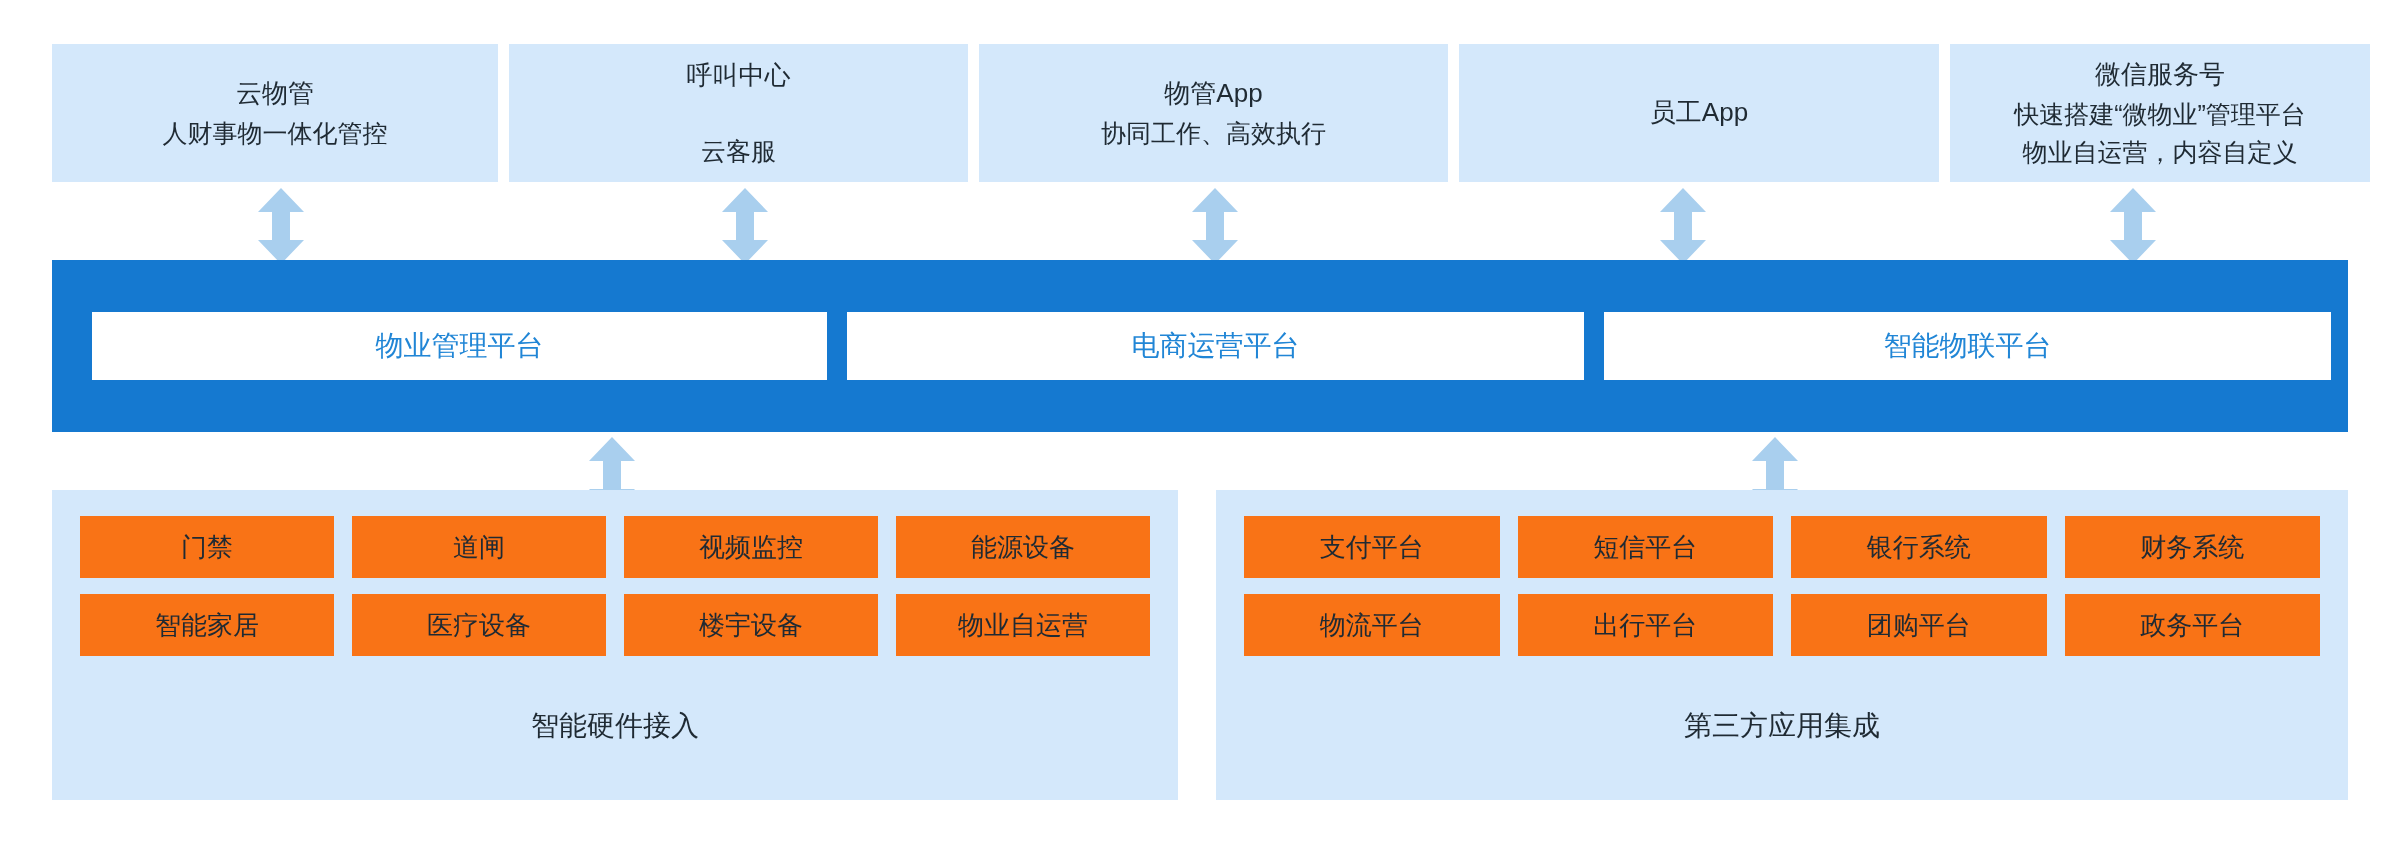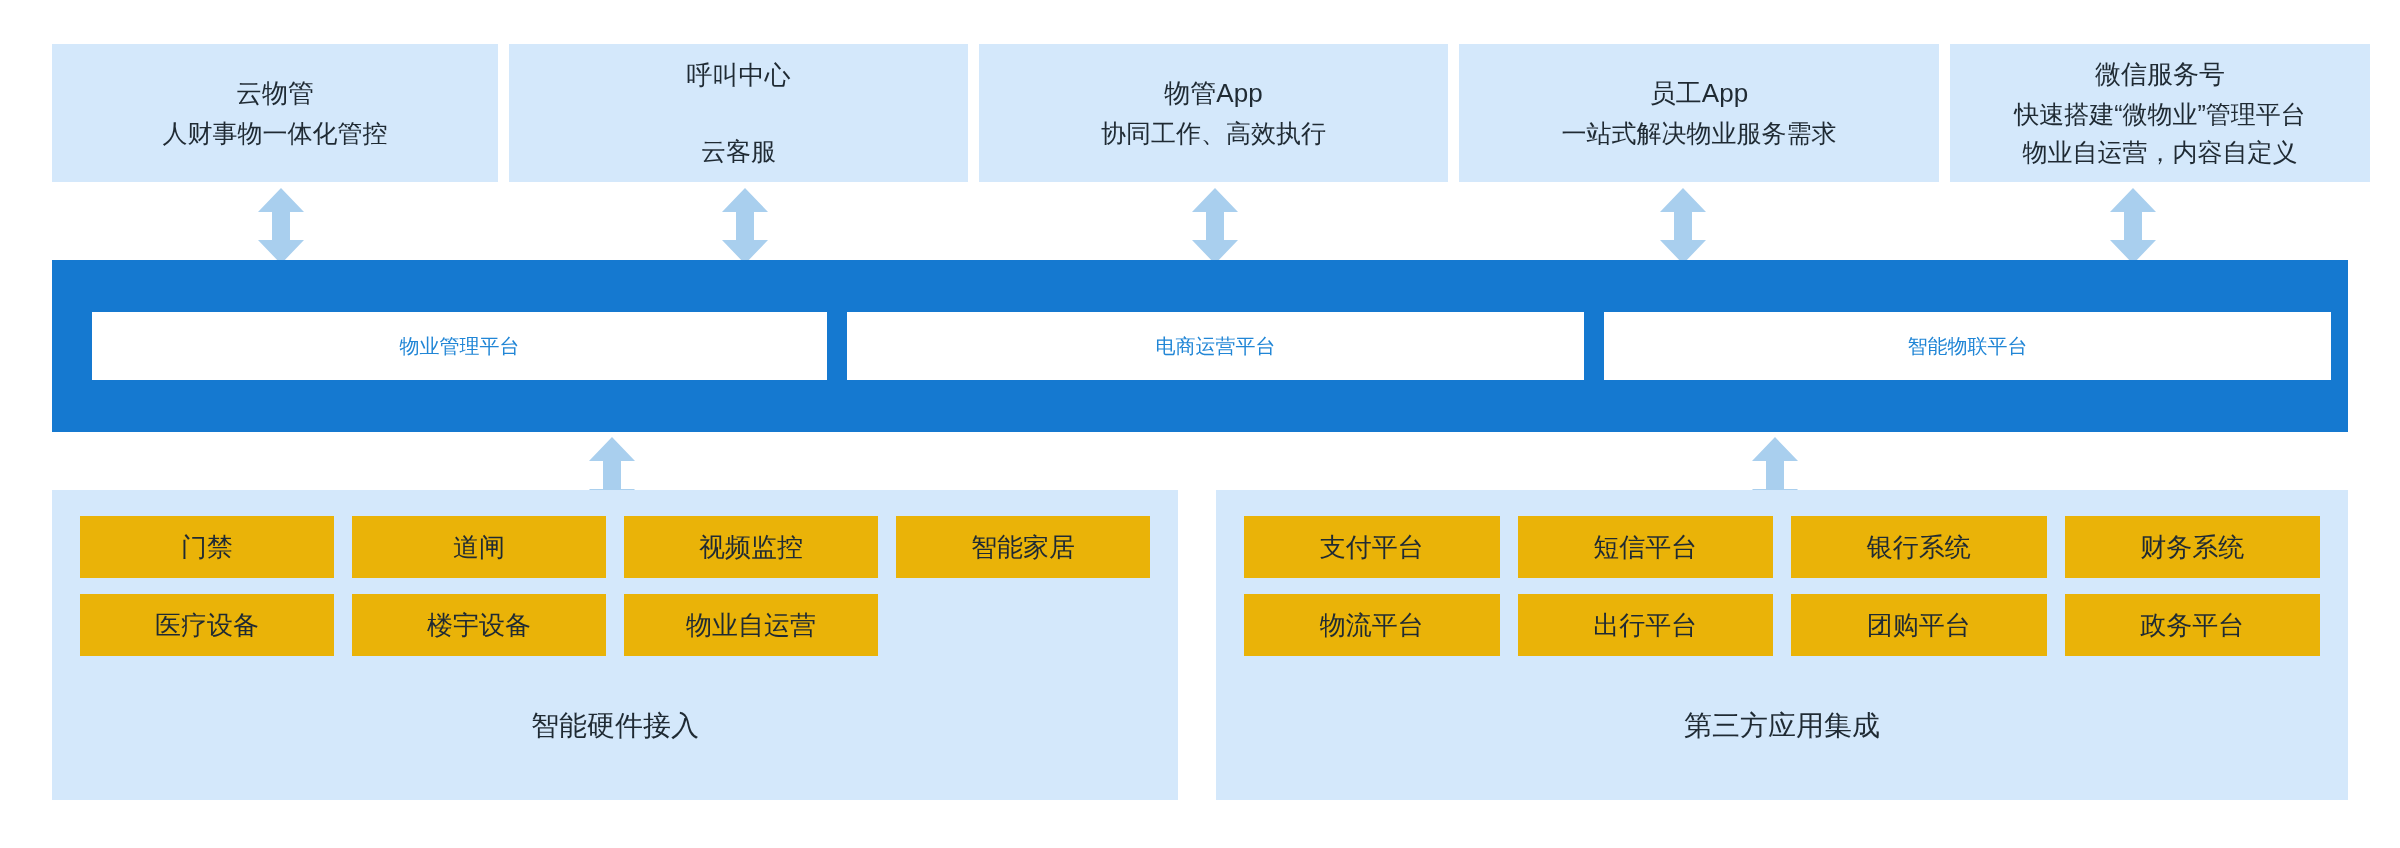--- a/index.html
+++ b/index.html
@@ -85,21 +85,21 @@
     padding: 0 40px;
     gap: 20px;
   }
   .platform-card {
     background: #ffffff;
     height: 68px;
     display: flex;
     align-items: center;
     justify-content: center;
     color: #2186d6;
-    font-size: 20px;
+    font-size: 28px;
     box-sizing: border-box;
   }
   .pf-0 { flex: 0 0 735px; }
   .pf-1 { flex: 0 0 737px; }
   .pf-2 { flex: 0 0 727px; }
 
   
   .bottom-panels {
     position: absolute;
     left: 52px;
@@ -118,21 +118,21 @@
   }
   .panel-left  { flex: 0 0 1126px; }
   .panel-right { flex: 0 0 1132px; }
 
   .panel-grid {
     display: grid;
     grid-template-columns: repeat(4, 1fr);
     gap: 16px 18px;
   }
   .chip {
-    background: #eab308;
+    background: #f97316;
     height: 62px;
     display: flex;
     align-items: center;
     justify-content: center;
     font-size: 26px;
     color: #1f2a33;
     box-sizing: border-box;
     white-space: nowrap;
   }
   .panel-caption {
@@ -158,21 +158,20 @@
     <div class="top-card tc-1">
       <span class="ln">呼叫中心</span>
       <span class="ln small">云客服</span>
     </div>
     <div class="top-card tc-2">
       <span class="ln">物管App</span>
       <span class="ln small">协同工作、高效执行</span>
     </div>
     <div class="top-card tc-3">
       <span class="ln">员工App</span>
-      <span class="ln small">一站式解决物业服务需求</span>
     </div>
     <div class="top-card tc-4">
       <span class="ln">微信服务号</span>
       <span class="ln small">快速搭建“微物业”管理平台</span>
       <span class="ln small">物业自运营，内容自定义</span>
     </div>
   </div>
 
   <div class="arrow arrow-u1">
     <svg viewBox="0 0 46 76" xmlns="http://www.w3.org/2000/svg" aria-hidden="true">
@@ -230,20 +229,23 @@
         <div class="chip">
             <span>门禁</span>
           </div>
         <div class="chip">
             <span>道闸</span>
           </div>
         <div class="chip">
             <span>视频监控</span>
           </div>
         <div class="chip">
+            <span>能源设备</span>
+          </div>
+        <div class="chip">
             <span>智能家居</span>
           </div>
         <div class="chip">
             <span>医疗设备</span>
           </div>
         <div class="chip">
             <span>楼宇设备</span>
           </div>
         <div class="chip">
             <span>物业自运营</span>

